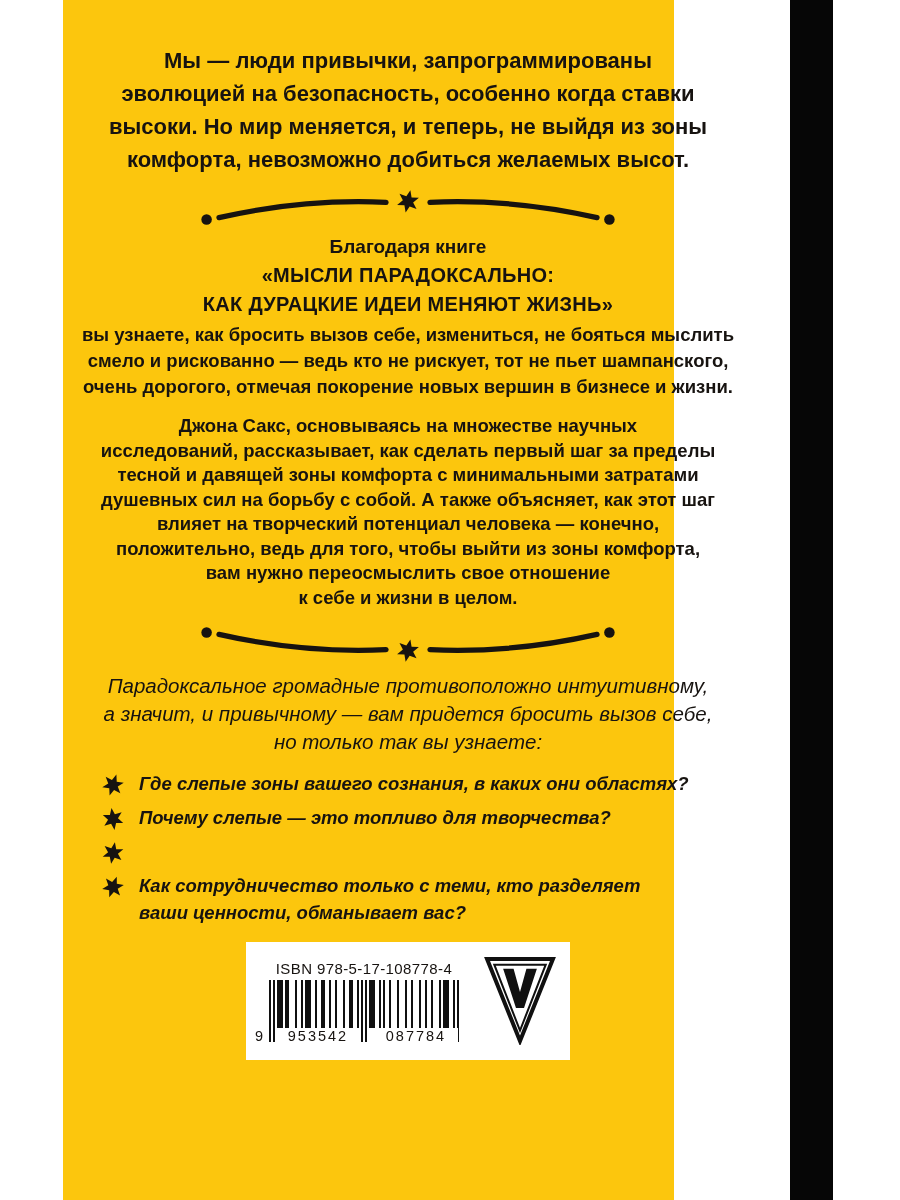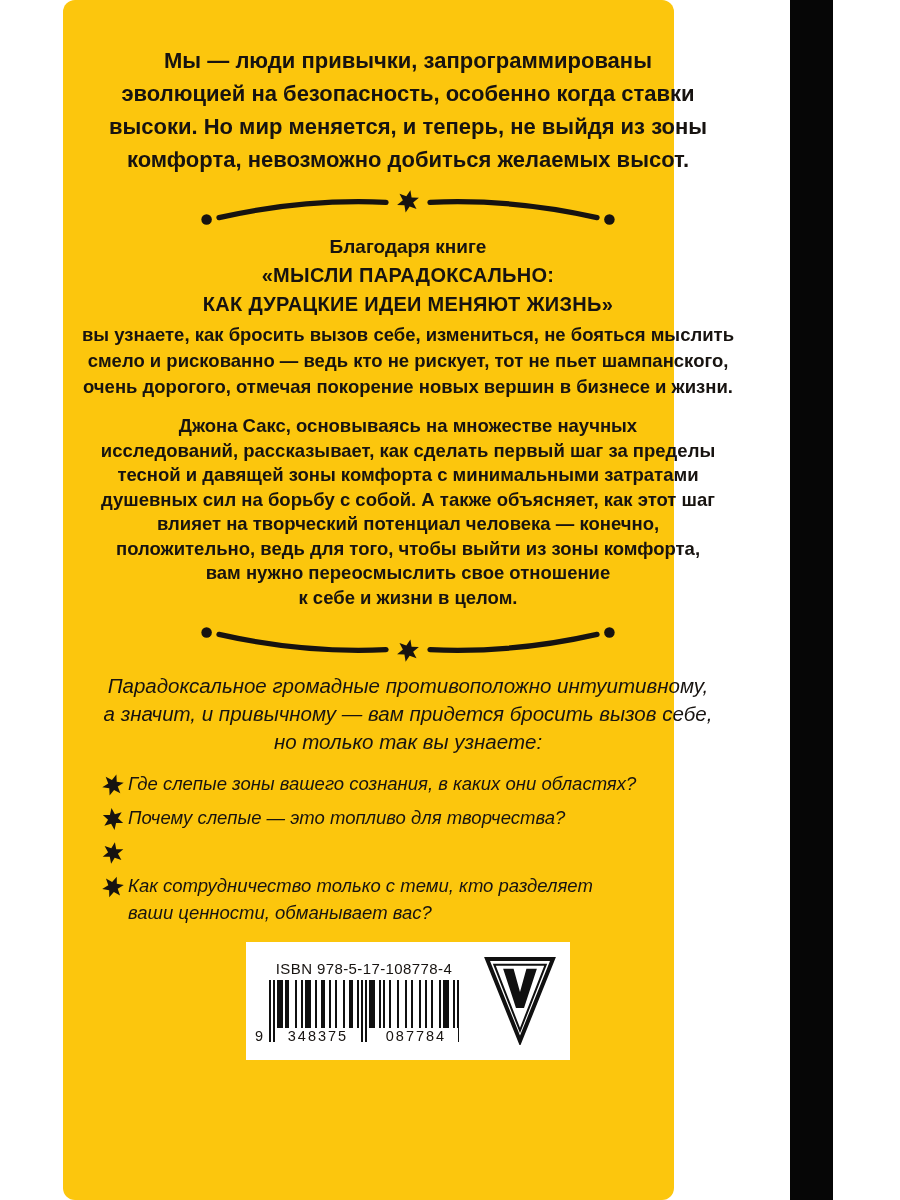--- a/index.html
+++ b/index.html
@@ -14,21 +14,20 @@
   .margin-strip { position: absolute; top: 0; height: 1200px; background: #ffffff; }
   .margin-left  { left: 0; width: 63px; }
   .margin-right { left: 833px; width: 67px; }
   .edge-band { position: absolute; left: 790px; top: 0; width: 43px; height: 1200px; background: #060606; }
 
   .cover {
     position: absolute; left: 63px; top: 0;
     width: 611px; height: 1200px;
     background: #FCC60D;
     color: #171310;
-    border-radius: 12px;
   }
   .content { width: 690px; margin: 0 auto; text-align: center; }
 
   .preline { white-space: pre-line; }
 
   .intro {
     margin: 0; padding-top: 44px;
     font-size: 22px; line-height: 33px; font-weight: 700;
   }
 
@@ -57,23 +56,23 @@
     margin: 8px 0 0;
     font-size: 20.5px; line-height: 28px;
     font-style: italic; font-weight: 400;
   }
 
   .bullets {
     list-style: none; margin: 14px 0 0; padding: 0 0 0 38px;
     text-align: left;
   }
   .bullets li {
-    display: flex; gap: 3px; align-items: flex-start;
+    display: flex; gap: 14px; align-items: flex-start;
     font-size: 18.5px; line-height: 27px;
-    font-weight: 400; font-style: italic;
+    font-weight: 700; font-style: italic;
     margin-bottom: 7px;
   }
   .bullets svg { flex: none; margin-top: 3px; }
 
   .examples {
     margin: 16px 0 0;
     font-size: 18.5px; line-height: 26px; font-weight: 700;
   }
 
   .isbn-box {
@@ -280,21 +279,21 @@
               <div class="m b"></div>
               <div class="m b"></div>
               <div class="m"></div>
               <div class="m"></div>
               <div class="m b g"></div>
               <div class="m g"></div>
               <div class="m b g"></div>
             </div>
           <div class="digits">
             <span class="dg0">9</span>
-            <span class="dg1">348375</span>
+            <span class="dg1">953542</span>
             <span class="dg2">087784</span>
           </div>
         </div>
       </div>
       <div class="logo-col">
         <svg width="74" height="90" viewBox="0 0 92 112" xmlns="http://www.w3.org/2000/svg">
           <polygon points="5,5 87,5 46,107" fill="none" stroke="#101010" stroke-width="5"></polygon>
           <polygon points="14,12 78,12 46,94" fill="none" stroke="#101010" stroke-width="2.5"></polygon>
           <polygon points="25,17 38,17 46,46 54,17 67,17 51,66 41,66" fill="#101010"></polygon>
         </svg>

